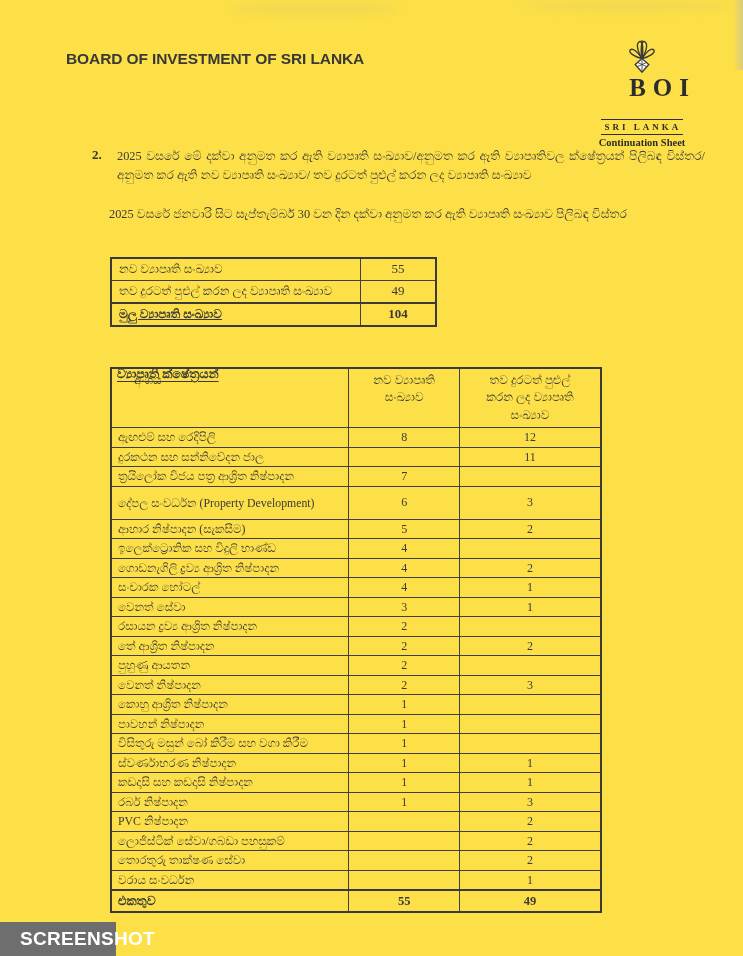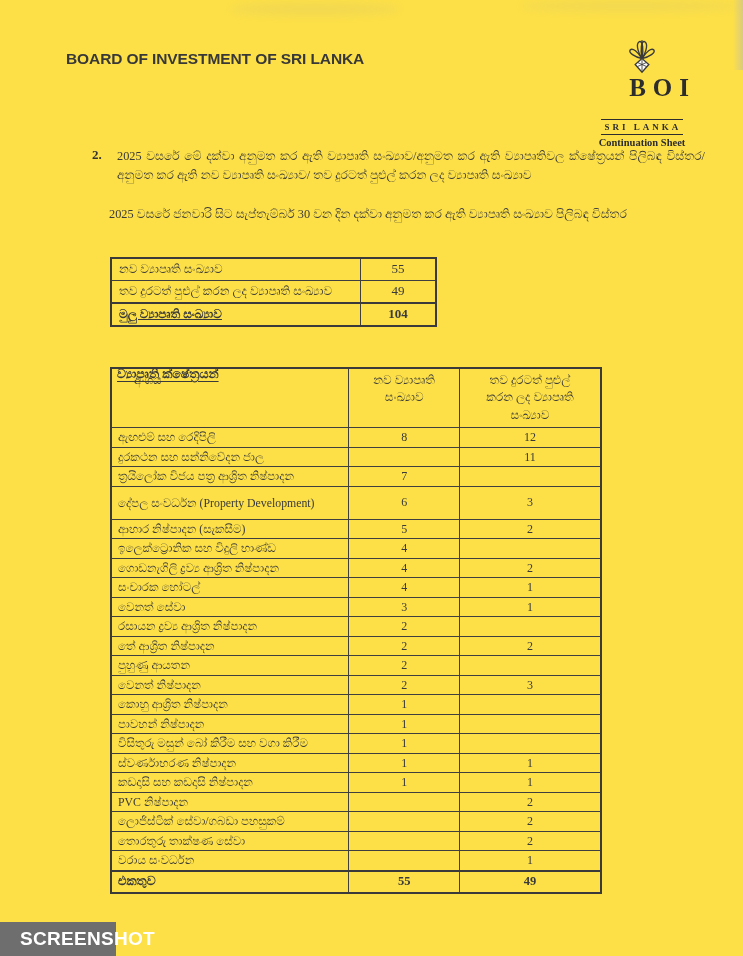--- a/index.html
+++ b/index.html
@@ -244,20 +244,25 @@
           <td>ස්වර්ණාභරණ නිෂ්පාදන</td>
           <td class="num">1</td>
           <td class="num">1</td>
         </tr>
       <tr>
           <td>කඩදාසි සහ කඩදාසි නිෂ්පාදන</td>
           <td class="num">1</td>
           <td class="num">1</td>
         </tr>
       <tr>
+          <td>රබර් නිෂ්පාදන</td>
+          <td class="num">1</td>
+          <td class="num">3</td>
+        </tr>
+      <tr>
           <td>PVC නිෂ්පාදන</td>
           <td class="num"></td>
           <td class="num">2</td>
         </tr>
       <tr>
           <td>ලොජිස්ටික් සේවා/ගබඩා පහසුකම්</td>
           <td class="num"></td>
           <td class="num">2</td>
         </tr>
       <tr>

